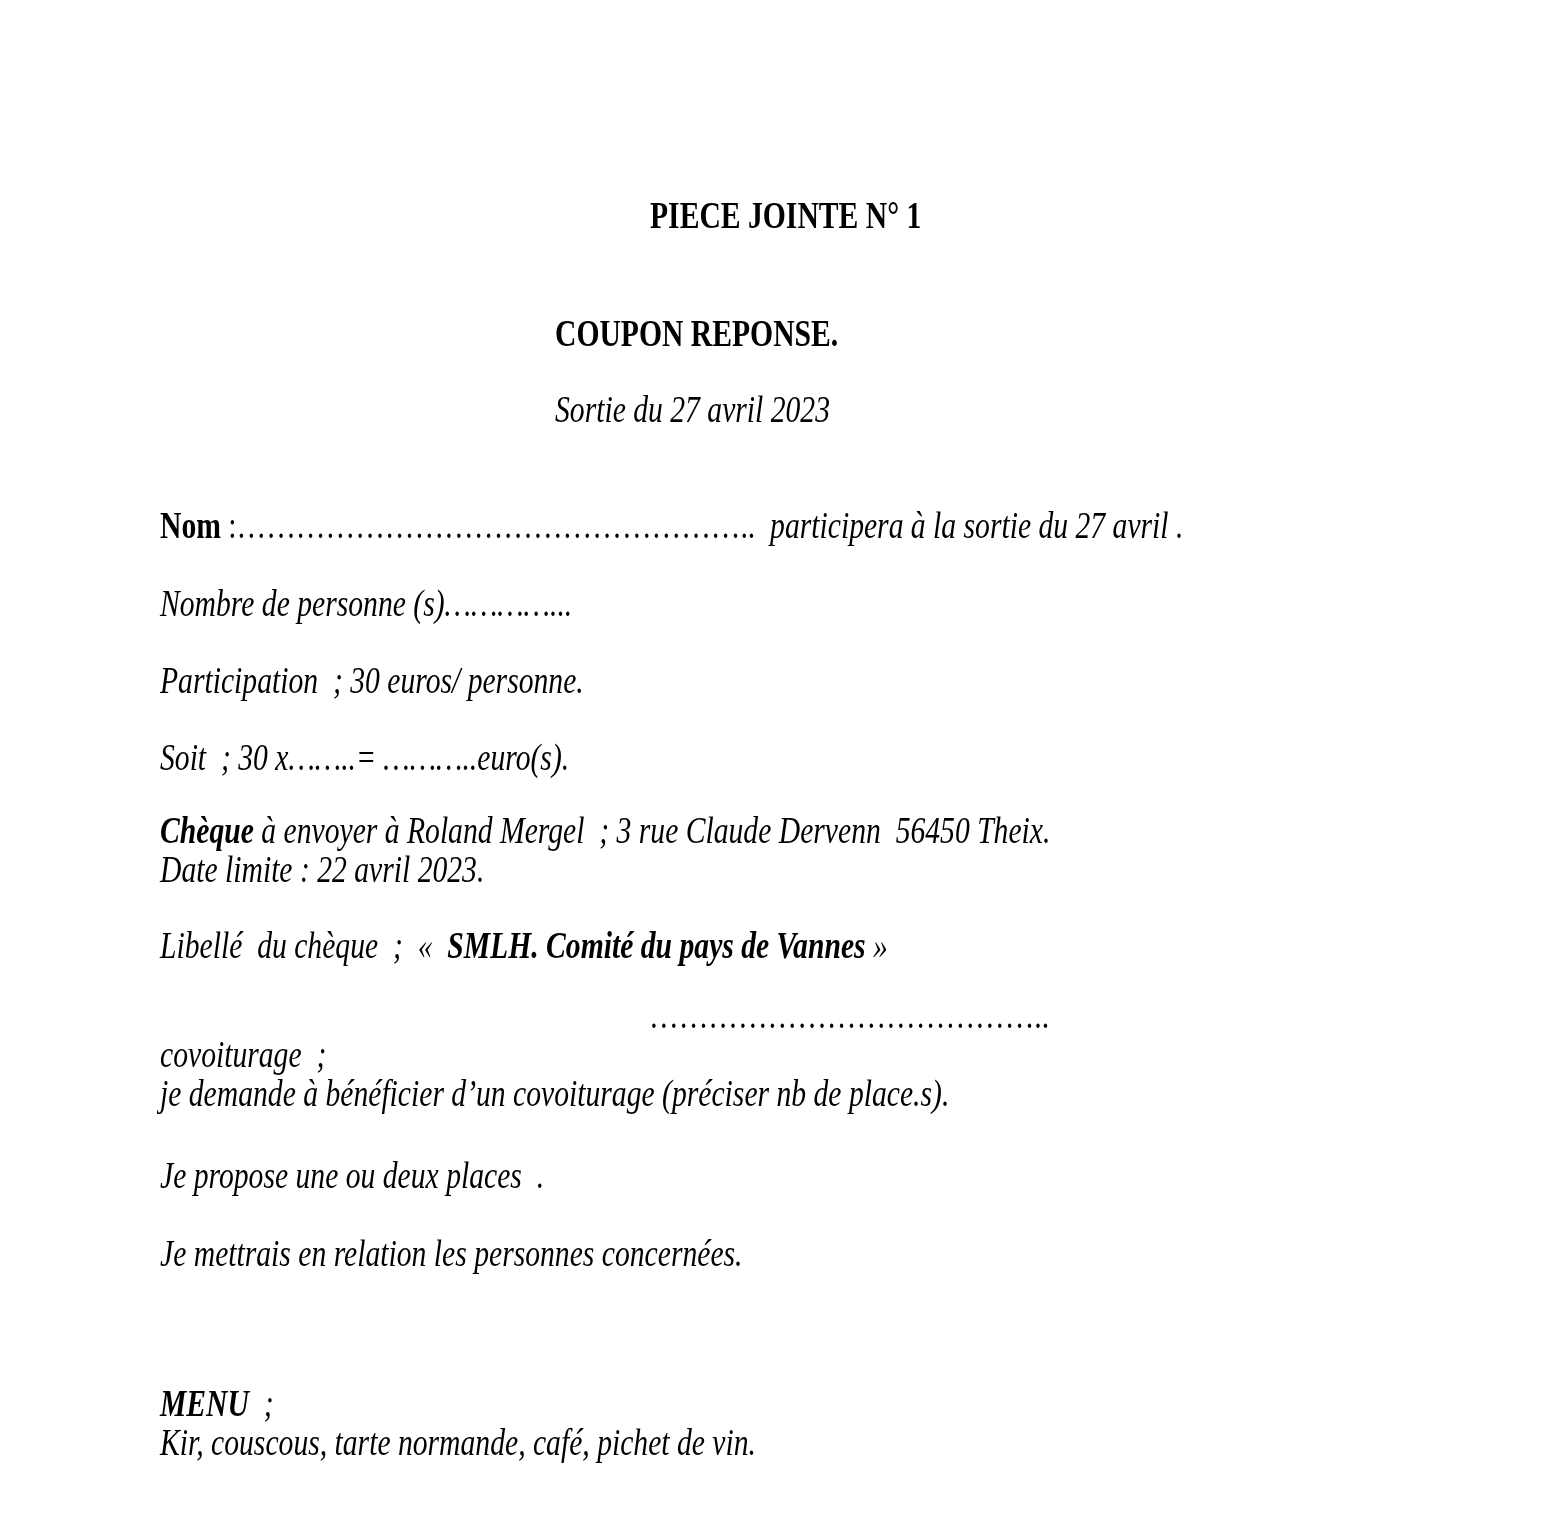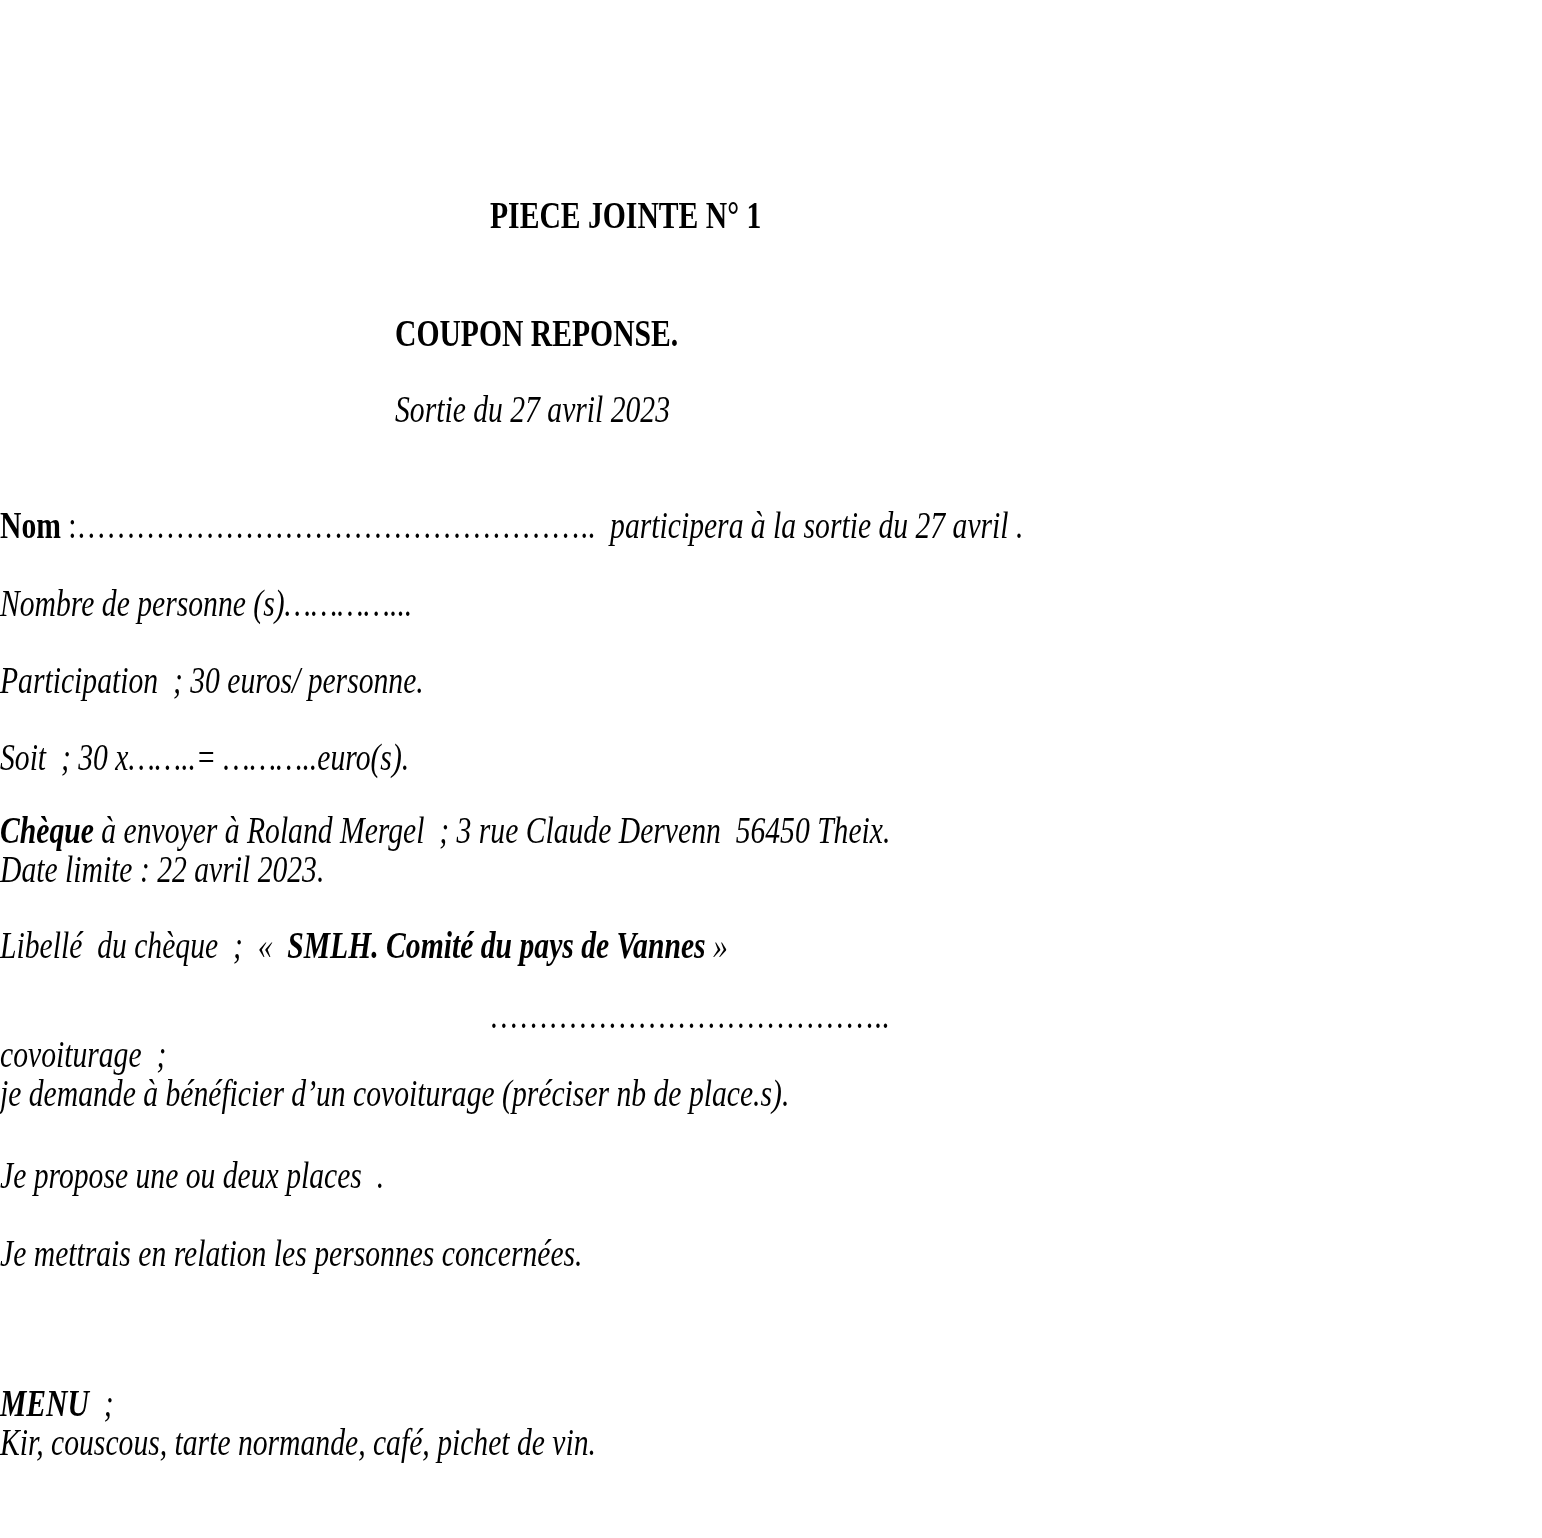--- a/index.html
+++ b/index.html
@@ -11,20 +11,21 @@
     position: relative;
     width: 1542px;
     height: 1538px;
     background: #ffffff;
     color: #000000;
     font-family: "Liberation Serif", "DejaVu Serif", serif;
     font-size: 38px;
     overflow: hidden;
     box-sizing: border-box;
     padding-top: 196px;
+    padding-left: 160px;
   }
   .line {
     line-height: 39px;
     height: 39px;
     white-space: pre-wrap;
     transform: scaleX(0.78);
     transform-origin: 0 0;
     font-style: italic;
   }
   .upright { font-style: normal; }

